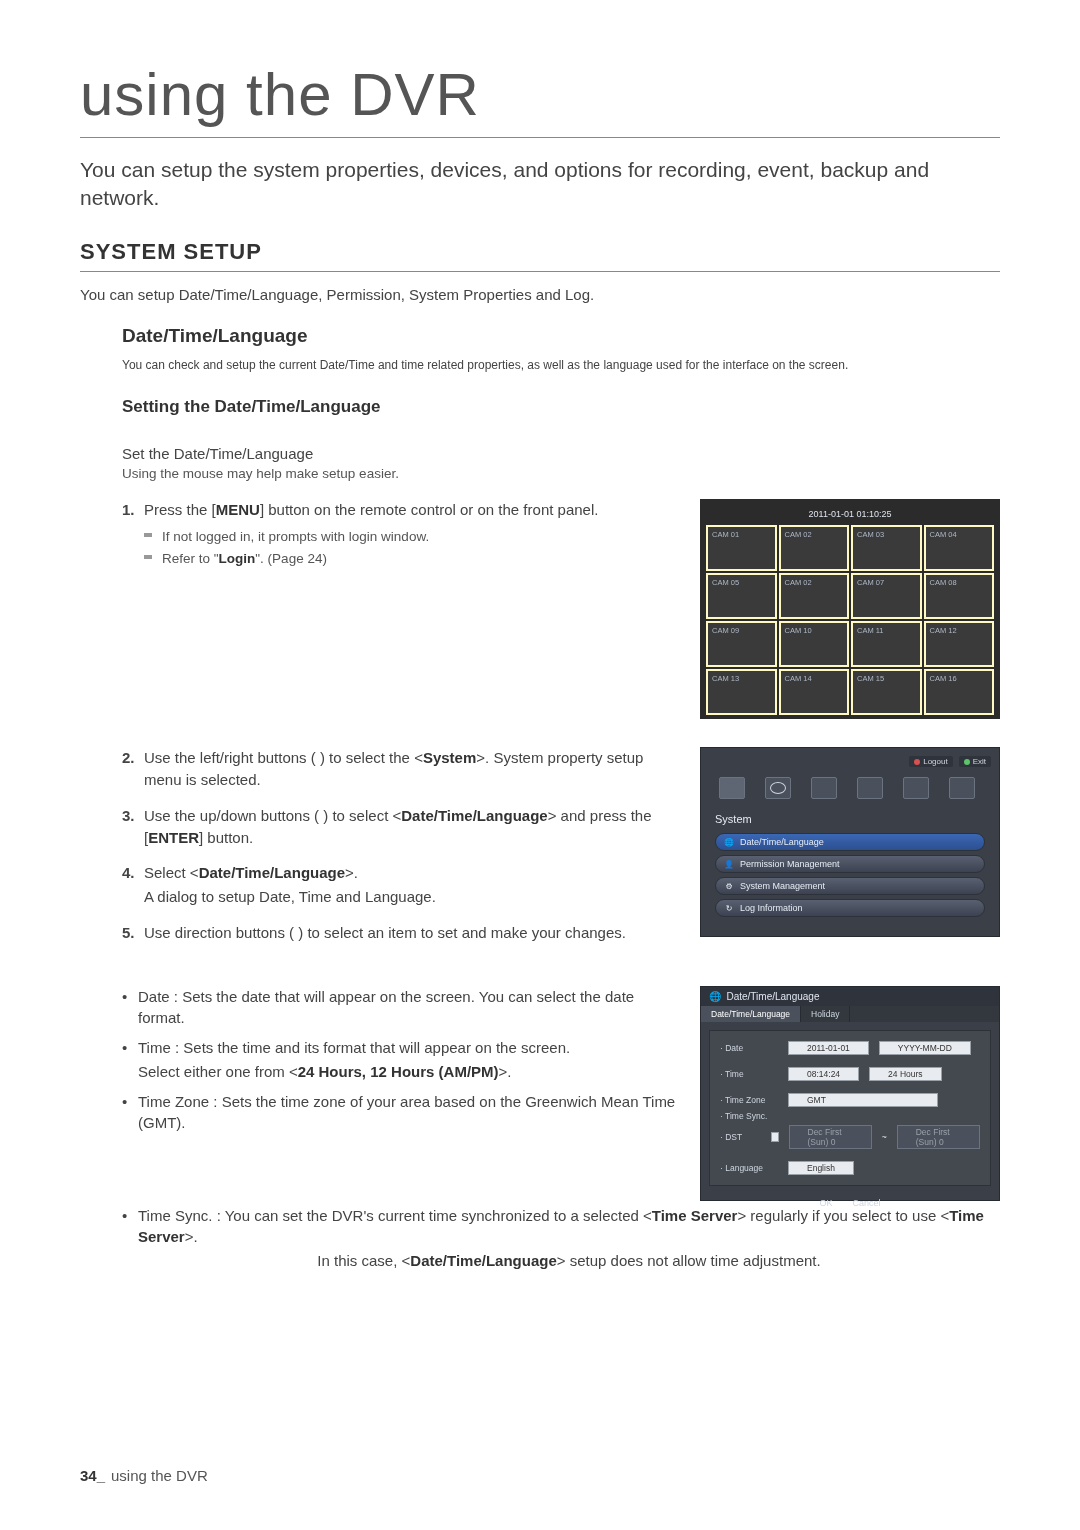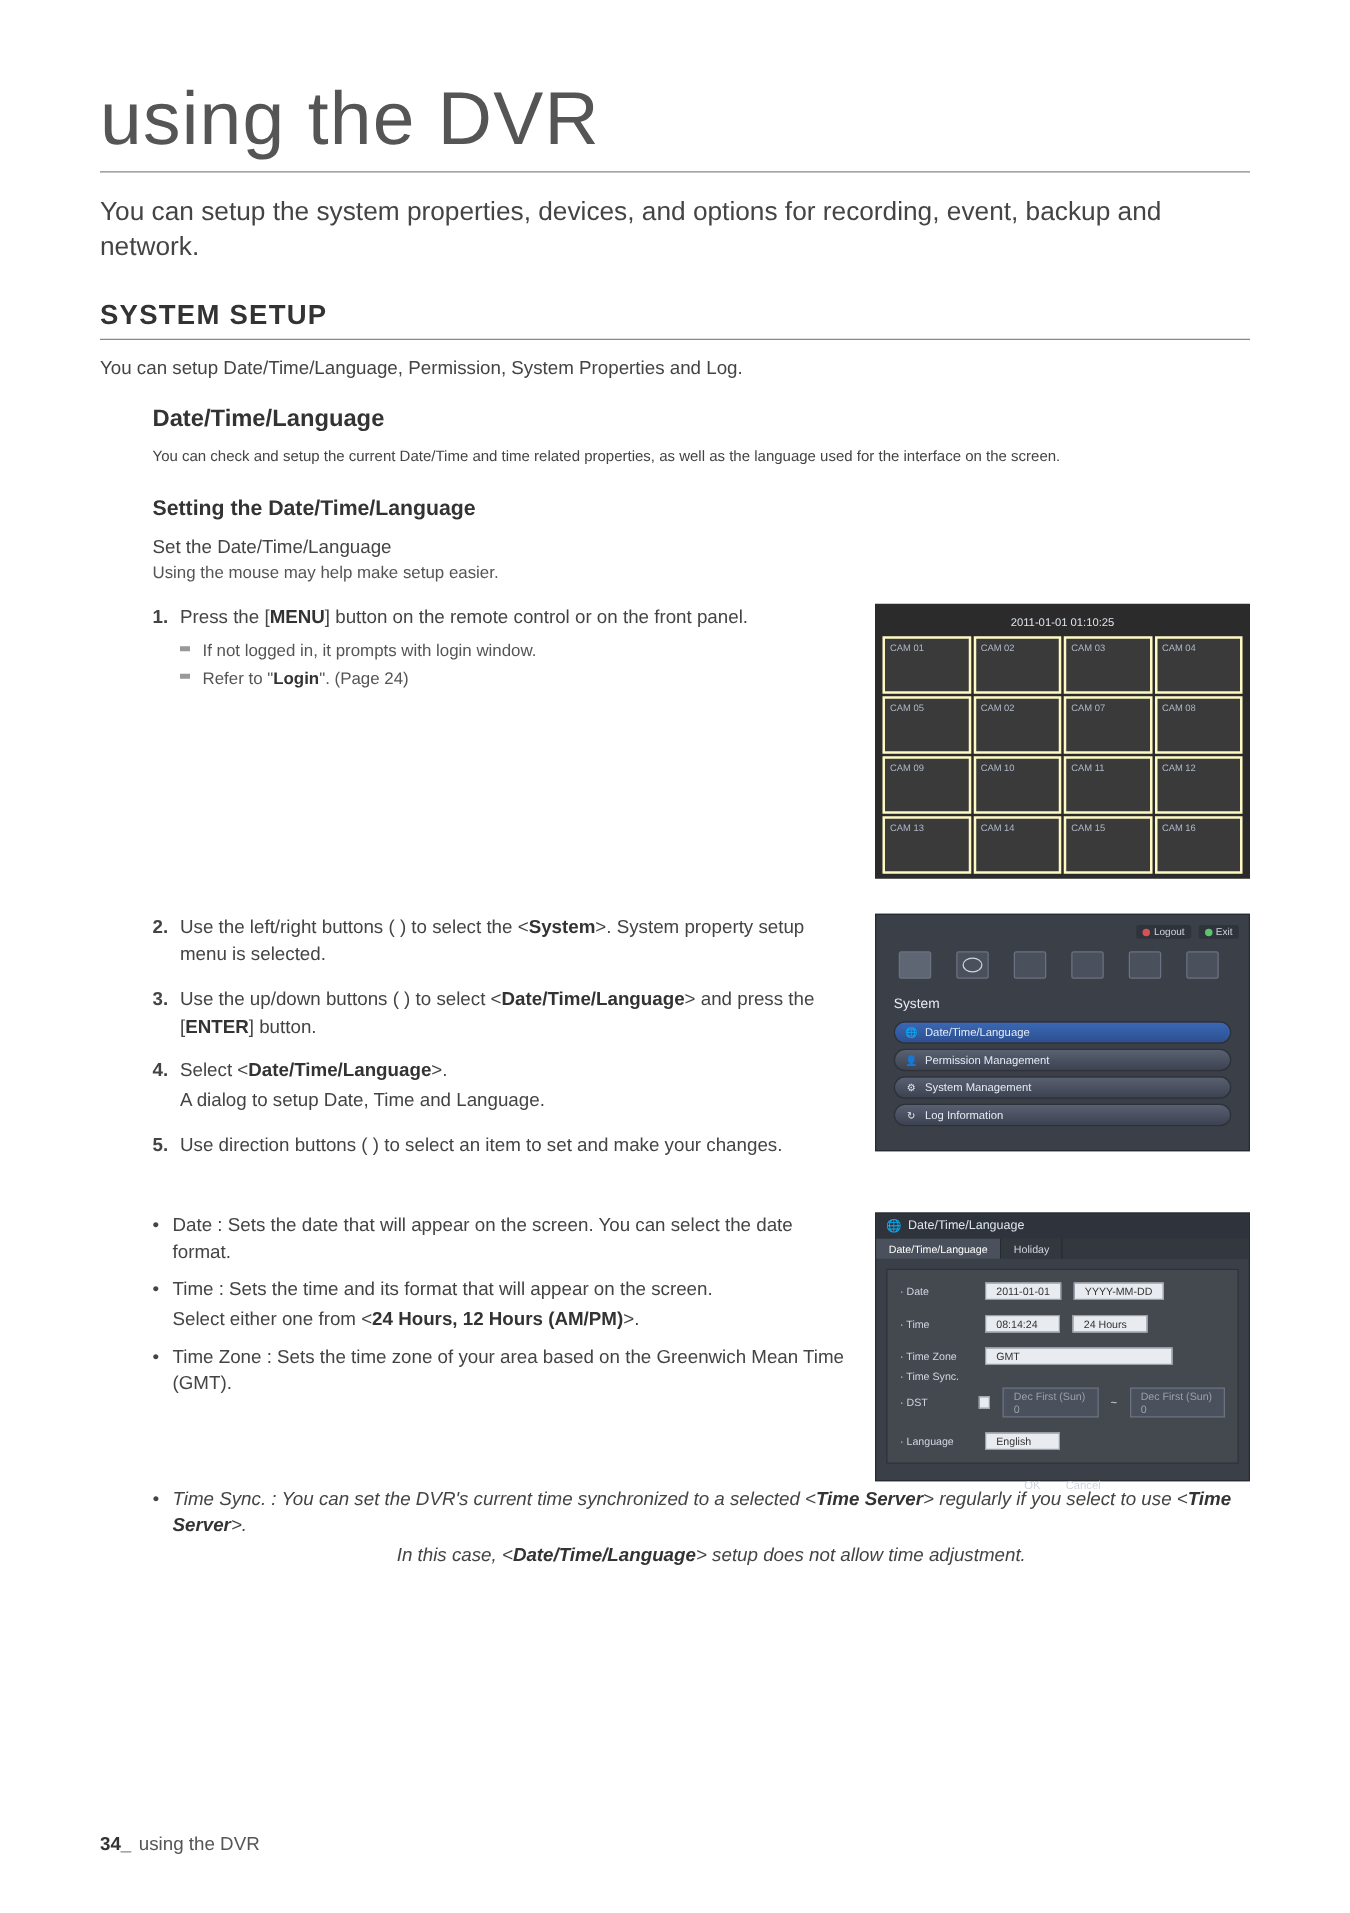--- a/index.html
+++ b/index.html
@@ -51,21 +51,21 @@
   .h3-desc {
     font-size: 12px;
     color: #444;
     line-height: 1.4;
     margin-bottom: 24px;
   }
   .h4 {
     font-size: 17px;
     font-weight: bold;
     color: #333;
-    margin-bottom: 12px;
+    margin-bottom: 28px;
   }
   .plain {
     font-size: 15px;
     color: #444;
     margin-bottom: 4px;
   }
   .small-note {
     font-size: 13.5px;
     color: #555;
     margin-bottom: 18px;
@@ -259,21 +259,21 @@
     gap: 10px;
     margin-bottom: 12px;
     font-size: 8.5px;
   }
   .dt-row .lbl { width: 58px; color: #cfd6e0; }
   .dt-row .lbl::before { content: "· "; }
   .dt-field {
     background: #e8ebef;
     color: #333;
     border: 1px solid #9aa0a8;
-    padding: 1px 8px;
+    padding: 1px 18px;
     font-size: 8.5px;
     min-width: 60px;
   }
   .dt-field.dim {
     background: #4b515c;
     color: #9aa0a8;
     border: 1px solid #6b7280;
   }
   .dt-chk {
     width: 10px; height: 10px;
@@ -483,21 +483,21 @@
           </div>
         </div>
         <div class="dt-buttons">
           <span>OK</span>
           <span>Cancel</span>
         </div>
       </div>
     </div>
   </div>
 
-  <ul class="bullets" style="margin-top:4px;font-style:italic;">
+  <ul class="bullets" style="margin-top:4px;">
     <li>
       <span>Time Sync. : You can set the DVR's current time synchronized to a selected &lt;</span><b>Time Server</b><span>&gt; regularly if you select to use &lt;</span><b>Time Server</b><span>&gt;.</span>
       <div style="margin-top:2px;text-align:center;">
         <span>In this case, &lt;</span><b>Date/Time/Language</b><span>&gt; setup does not allow time adjustment.</span>
       </div>
     </li>
   </ul>
 
 </div>
 

